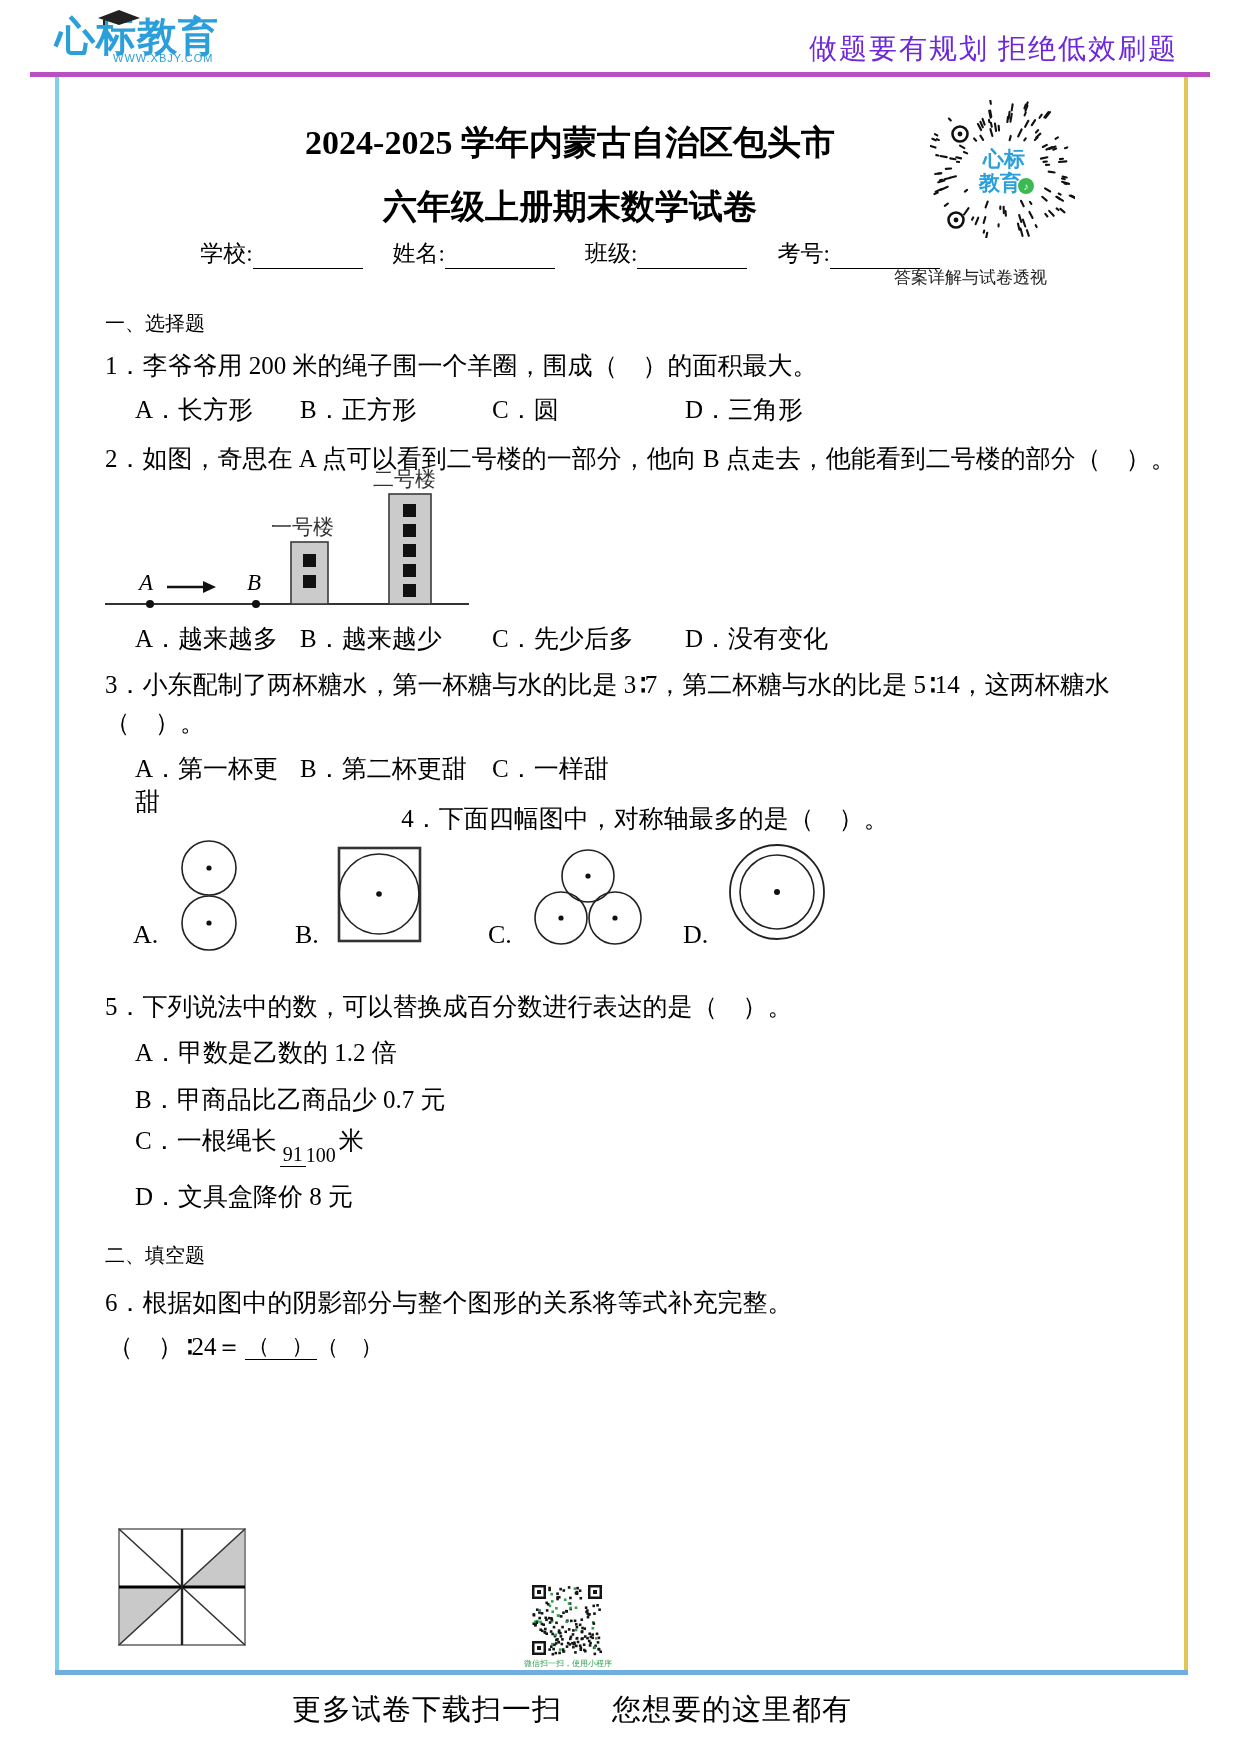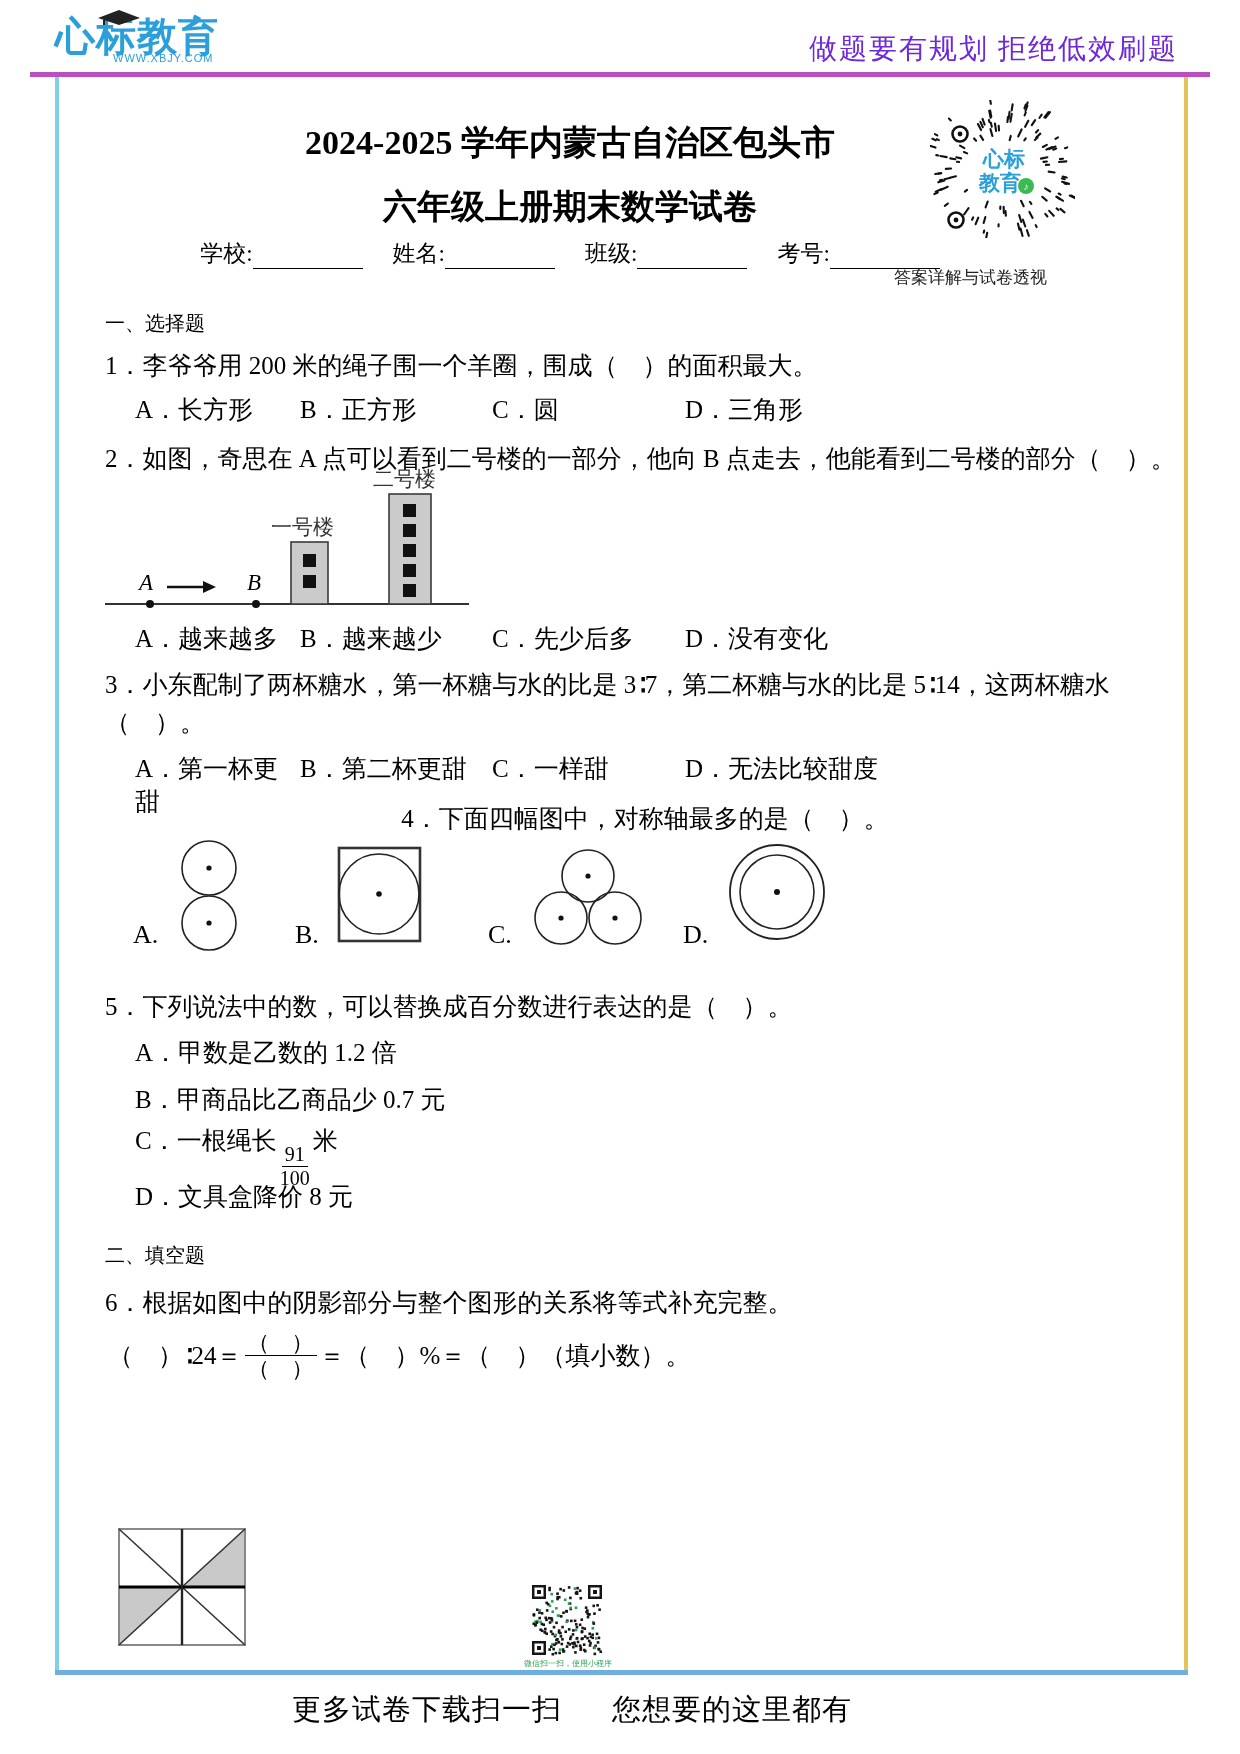--- a/index.html
+++ b/index.html
@@ -28,21 +28,21 @@
 
   .qr-caption{font-size:17px;color:#222;text-align:center;width:185px;left:878px;}
 
   
   .sec-heading{font-size:20px;font-weight:normal;left:105px;}
   .stem{font-size:25px;line-height:38px;left:105px;width:1080px;}
   .opt-row{left:135px;display:flex;font-size:25px;}
   .opt-row .o1{width:165px;} .opt-row .o2{width:192px;} .opt-row .o3{width:193px;}
   .opt-line{left:135px;font-size:25px;}
 
-  .frac{display:inline-flex;flex-direction:column;align-items:center;
+  .frac{display:inline-flex;align-items:center;
         vertical-align:-12px;line-height:1.15;margin:0 3px;}
   .frac .num{border-bottom:1.5px solid #000;padding:0 3px;}
   .frac-sm{font-size:20px;}
   .frac-eq{font-size:22px;}
   .equation{left:108px;display:flex;align-items:center;font-size:25px;font-family:Liberation Serif, serif;}
 
   .fig-label{font-size:26px;}
   .footer-text{font-size:29px;letter-spacing:1px;}
   .qr-bottom-caption{font-size:8px;color:#2f9e4f;text-align:center;width:90px;left:523px;}
   svg text{font-family:"Liberation Serif","DejaVu Serif",serif;}
@@ -240,21 +240,20 @@
   <span class="o2">B．越来越少</span>
   <span class="o3">C．先少后多</span>
   <span>D．没有变化</span>
 </div>
 
 <div class="abs stem" style="top:666px;">3．小东配制了两杯糖水，第一杯糖与水的比是 3∶7，第二杯糖与水的比是 5∶14，这两杯糖水（　）。</div>
 <div class="abs opt-row" style="top:752px;">
   <span class="o1">A．第一杯更甜</span>
   <span class="o2">B．第二杯更甜</span>
   <span class="o3">C．一样甜</span>
-  <span>D．无法比较甜度</span>
 </div>
 
 <div class="abs stem" style="top:800px;text-align:center;">4．下面四幅图中，对称轴最多的是（　）。</div>
 
 <div class="abs" style="left:105px;top:838px;width:820px;height:125px;">
   <span class="abs fig-label" style="left:28px;top:82px;">A.</span>
   <svg class="abs" style="left:68px;top:0;" width="72" height="116" viewBox="0 0 72 116">
     <circle cx="36" cy="30" r="27" fill="none" stroke="#222" stroke-width="1.6"></circle>
     <circle cx="36" cy="30" r="2.6" fill="#111"></circle>
     <circle cx="36" cy="85" r="27" fill="none" stroke="#222" stroke-width="1.6"></circle>
@@ -296,21 +295,20 @@
 
 <div class="abs sec-heading" style="top:1242px;">二、填空题</div>
 <div class="abs stem" style="top:1284px;">6．根据如图中的阴影部分与整个图形的关系将等式补充完整。</div>
 
 <div class="abs equation" style="top:1330px;">
   <span>（　）∶24＝</span>
     <span class="frac frac-eq">
       <span class="num">（　）</span>
       <span>（　）</span>
     </span>
-    <span>＝（　）%＝（　）（填小数）。</span>
 </div>
 
 <svg class="abs" style="left:115px;top:1526px;" width="136" height="124" viewBox="0 0 136 124">
   <polygon points="67,61 130,3 130,61" fill="#c9c9c9"></polygon>
   <polygon points="67,61 4,119 4,61" fill="#c9c9c9"></polygon>
   <rect x="4" y="3" width="126" height="116" fill="none" stroke="#888" stroke-width="2"></rect>
   <line x1="4" y1="3" x2="130" y2="119" stroke="#333" stroke-width="1.6"></line>
   <line x1="130" y1="3" x2="4" y2="119" stroke="#333" stroke-width="1.6"></line>
   <line x1="4" y1="61" x2="130" y2="61" stroke="#000" stroke-width="3"></line>
   <line x1="67" y1="3" x2="67" y2="119" stroke="#222" stroke-width="2.4"></line>

